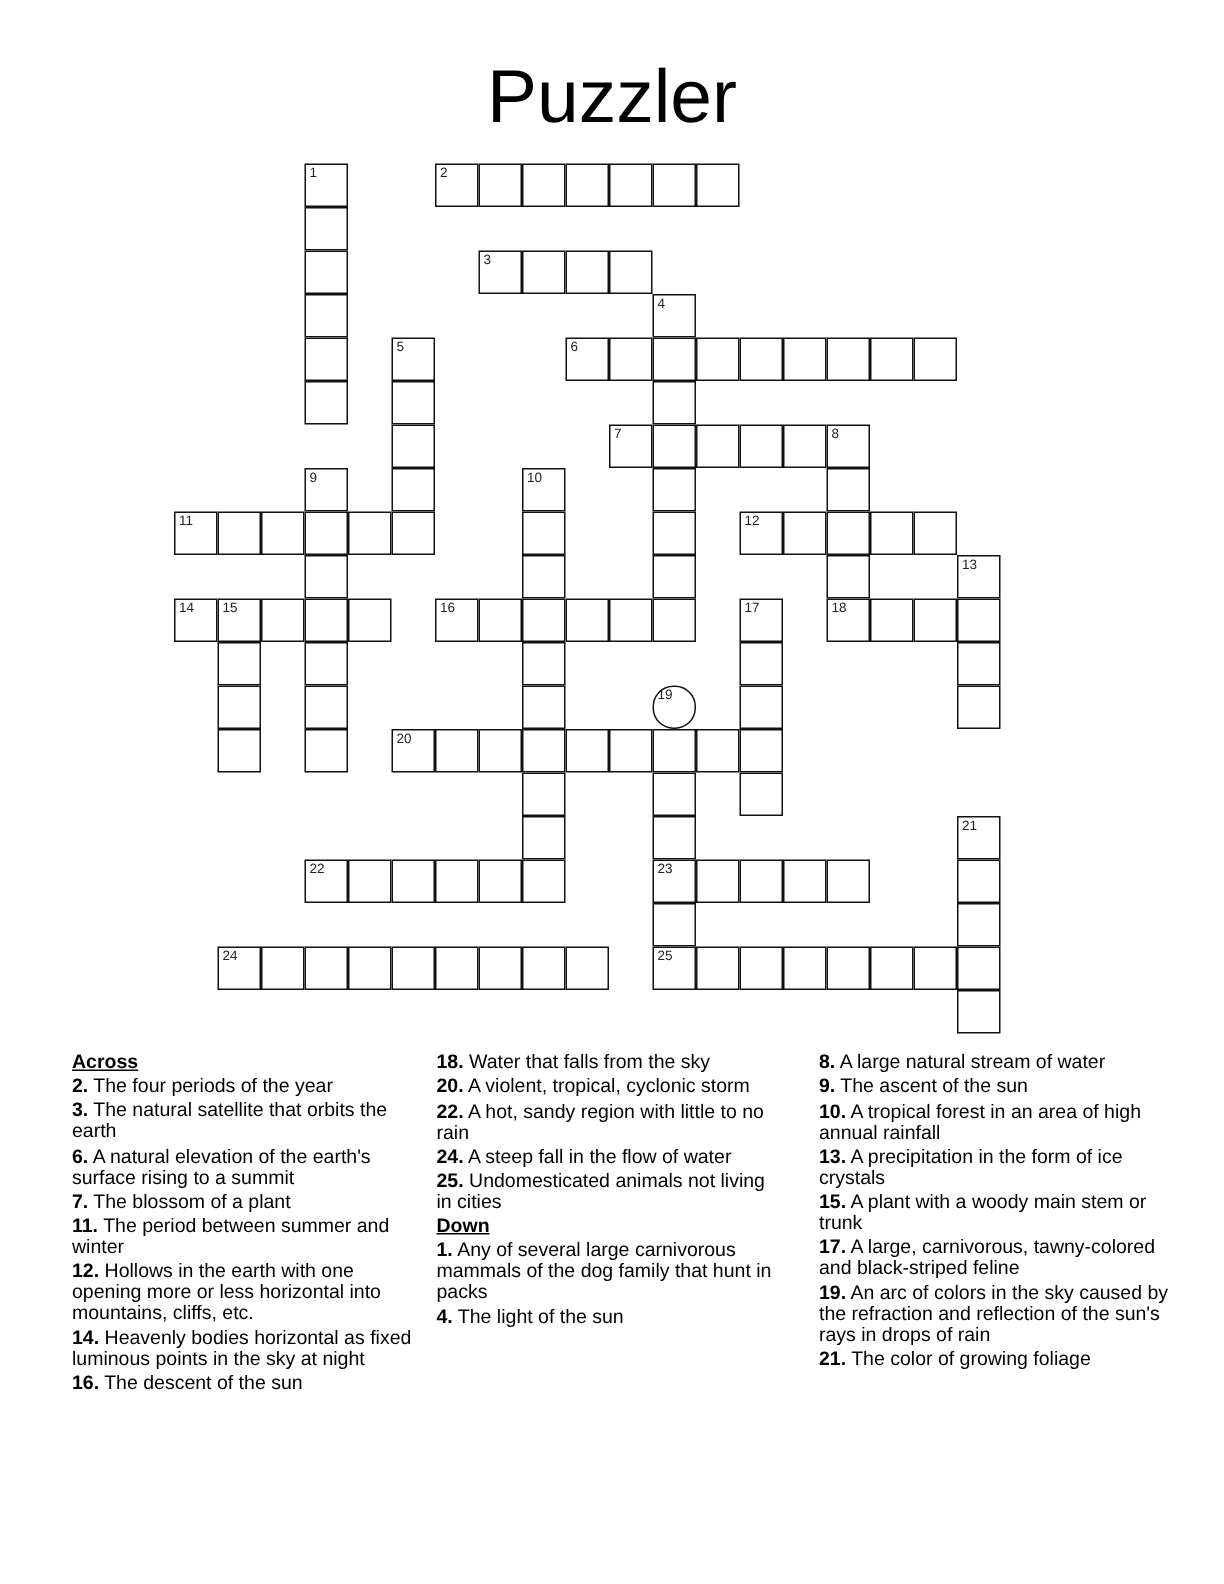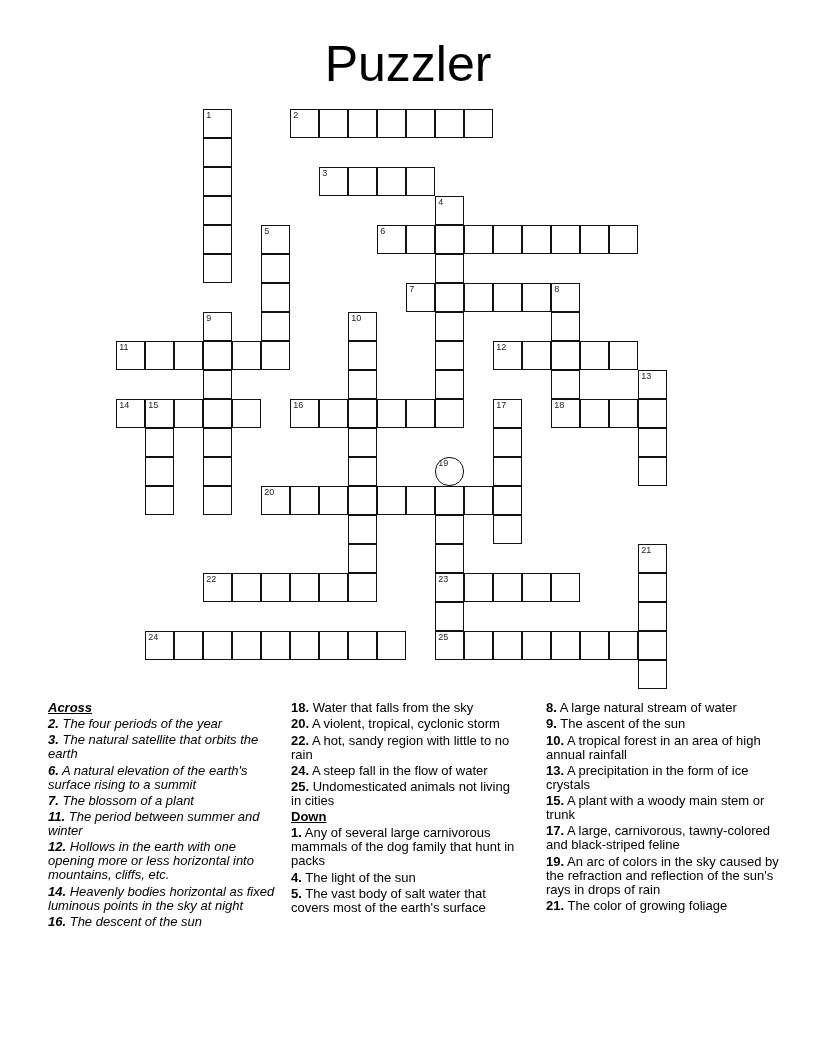--- a/index.html
+++ b/index.html
@@ -5,21 +5,21 @@
   html, body { margin: 0; padding: 0; background: #ffffff; }
   body { width: 816px; height: 1056px; position: relative; overflow: hidden;
          font-family: "Liberation Sans", sans-serif; color: #000; }
   .title { position: absolute; left: 0; width: 816px; top: 34px; text-align: center;
            font-size: 50px; line-height: 60px; font-weight: normal; }
   #grid { position: absolute; left: 117px; top: 110px; width: 560px; height: 590px; }
   .cell { position: absolute; width: 29px; height: 29px; box-sizing: border-box;
           border: 1.5px solid #111; background: #fff; margin-left: -0.75px; margin-top: -0.75px; }
   .cell .num { position: absolute; left: 2px; top: 1px; font-size: 9px; line-height: 9px; color: #222; }
   .clue-col { position: absolute; top: 701px; font-size: 13px; line-height: 14px; }
-  .clue-col.c1 { left: 48px; width: 230px; font-style: italic; }
+  .clue-col.c1 { left: 48px; width: 230px; }
   .clue-col.c2 { left: 291px; width: 232px; }
   .clue-col.c3 { left: 546px; width: 235px; }
   .heading { font-weight: bold; text-decoration: underline; margin-bottom: 2px; }
   .clue { margin-bottom: 2.3px; }
   .clue b { font-weight: bold; }
 </style>
 </head>
 <body>
 
 <div class="title">Puzzler</div>
@@ -227,21 +227,20 @@
 
 <div class="clue-col c2">
   <div class="clue"><b>18.</b> <span>Water that falls from the sky</span></div>
   <div class="clue"><b>20.</b> <span>A violent, tropical, cyclonic storm</span></div>
   <div class="clue"><b>22.</b> <span>A hot, sandy region with little to no rain</span></div>
   <div class="clue"><b>24.</b> <span>A steep fall in the flow of water</span></div>
   <div class="clue"><b>25.</b> <span>Undomesticated animals not living in cities</span></div>
   <div class="heading">Down</div>
   <div class="clue"><b>1.</b> <span>Any of several large carnivorous mammals of the dog family that hunt in packs</span></div>
   <div class="clue"><b>4.</b> <span>The light of the sun</span></div>
-  <div class="clue"><b>5.</b> <span>The vast body of salt water that covers most of the earth's surface</span></div>
 </div>
 
 <div class="clue-col c3">
   <div class="clue"><b>8.</b> <span>A large natural stream of water</span></div>
   <div class="clue"><b>9.</b> <span>The ascent of the sun</span></div>
   <div class="clue"><b>10.</b> <span>A tropical forest in an area of high annual rainfall</span></div>
   <div class="clue"><b>13.</b> <span>A precipitation in the form of ice crystals</span></div>
   <div class="clue"><b>15.</b> <span>A plant with a woody main stem or trunk</span></div>
   <div class="clue"><b>17.</b> <span>A large, carnivorous, tawny-colored and black-striped feline</span></div>
   <div class="clue"><b>19.</b> <span>An arc of colors in the sky caused by the refraction and reflection of the sun's rays in drops of rain</span></div>

